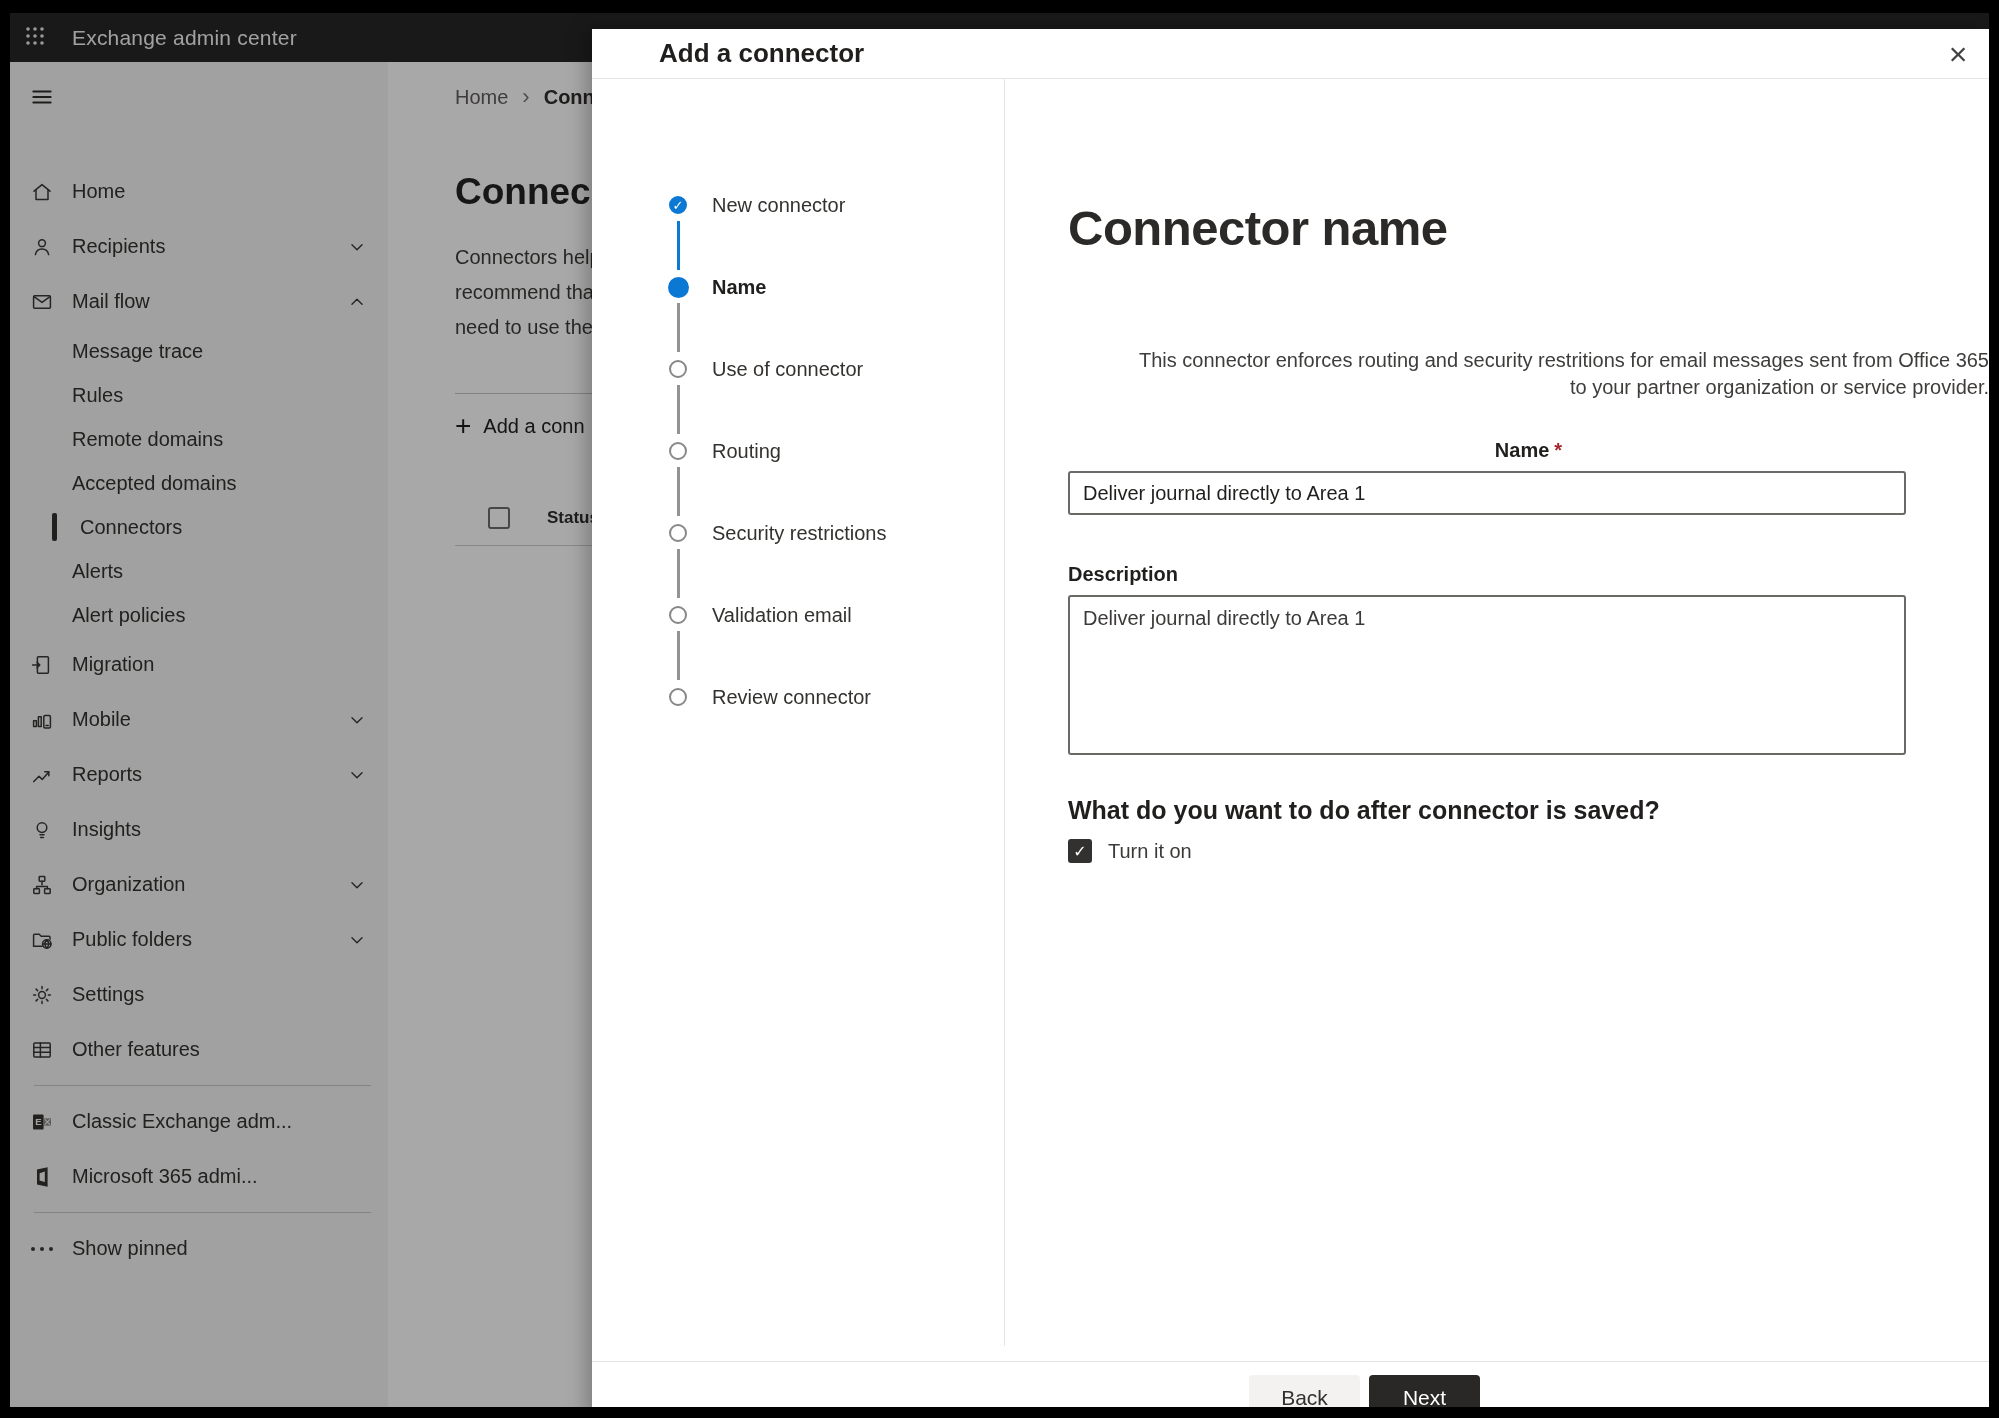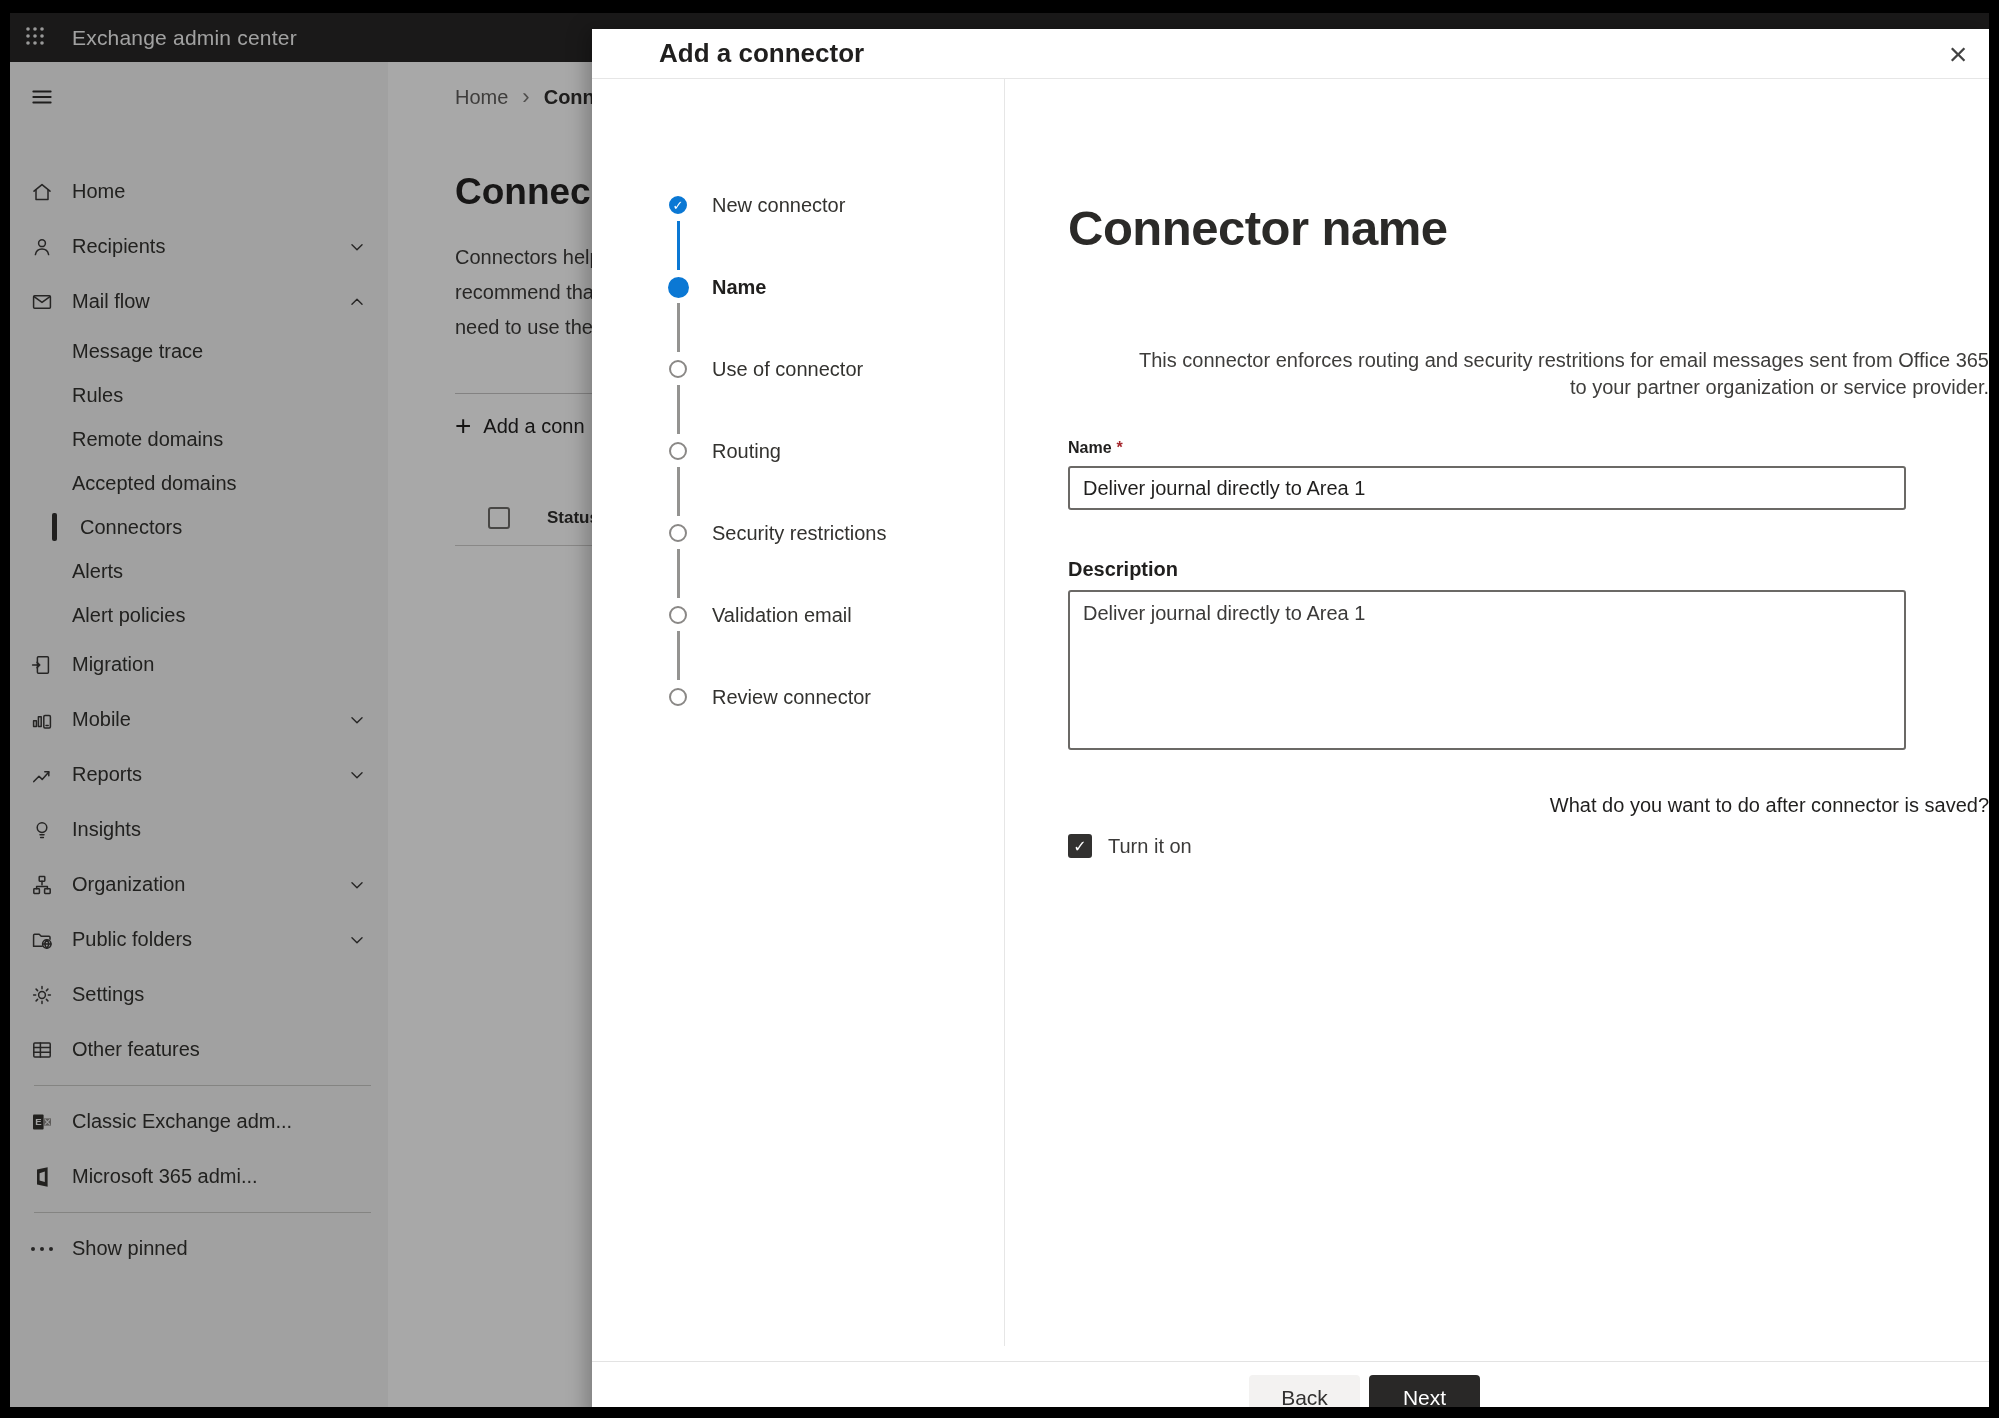--- a/index.html
+++ b/index.html
@@ -69,28 +69,28 @@
   .step.current .bullet{background:#0b78d4;border-color:#0b78d4;width:21px;height:21px;left:-1px;top:-1px;}
   .step:not(.last)::after{content:"";position:absolute;left:8px;top:25px;width:3px;height:49px;background:#949391;}
   .step.done::after{background:#0b78d4;}
   .step-label{position:absolute;left:43px;top:-2px;font-size:20px;color:#33322f;white-space:nowrap;}
   .step.current .step-label{font-weight:bold;color:#201f1e;}
 
   
   .panel{flex:1;padding:120px 0 0 63px;}
   .panel-h1{font-size:49px;line-height:58px;font-weight:bold;color:#2b2a28;letter-spacing:-.5px;margin:0;}
   .panel-desc{margin-top:90px;font-size:20px;line-height:27px;color:#3e3d3b;text-align:right;}
-  .field-label{margin-top:38px;font-size:16px;font-weight:bold;color:#201f1e;}
+  .field-label{margin-top:38px;font-size:20px;font-weight:bold;color:#201f1e;text-align:center;}
   .req{color:#a4262c;margin-left:5px;font-weight:bold;}
   .text-input{display:block;margin-top:9px;width:838px;height:44px;border:2px solid #6b6966;border-radius:3px;
               padding:0 13px;font-size:20px;color:#201f1e;font-family:inherit;outline:none;background:#fff;}
   .field-label2{margin-top:48px;font-size:20px;font-weight:bold;color:#201f1e;}
   .text-area{display:block;margin-top:9px;width:838px;height:160px;border:2px solid #6b6966;border-radius:3px;
              padding:10px 13px;font-size:20px;color:#3b3a39;font-family:inherit;outline:none;resize:none;background:#fff;}
-  .question{margin-top:42px;font-size:20px;line-height:27px;font-weight:normal;color:#201f1e;text-align:right;}
+  .question{margin-top:42px;font-size:25px;line-height:27px;font-weight:bold;color:#201f1e;}
   .cb-row{margin-top:15px;display:flex;align-items:center;}
   .cb-checked{width:24px;height:24px;border-radius:3px;background:#323130;border:2px solid #323130;color:#fff;
               display:flex;align-items:center;justify-content:center;font-size:16px;cursor:pointer;}
   .cb-label{font-size:20px;color:#3b3a39;margin-left:16px;}
 
   
   .modal-footer{position:absolute;left:0;bottom:0;right:0;height:62px;border-top:1px solid #e3e3e3;}
   .btn{position:absolute;top:13px;width:111px;height:45px;border:none;border-radius:4px;font-size:21px;
        font-family:inherit;cursor:pointer;}
   .btn-back{left:657px;background:#f3f2f1;color:#323130;}

